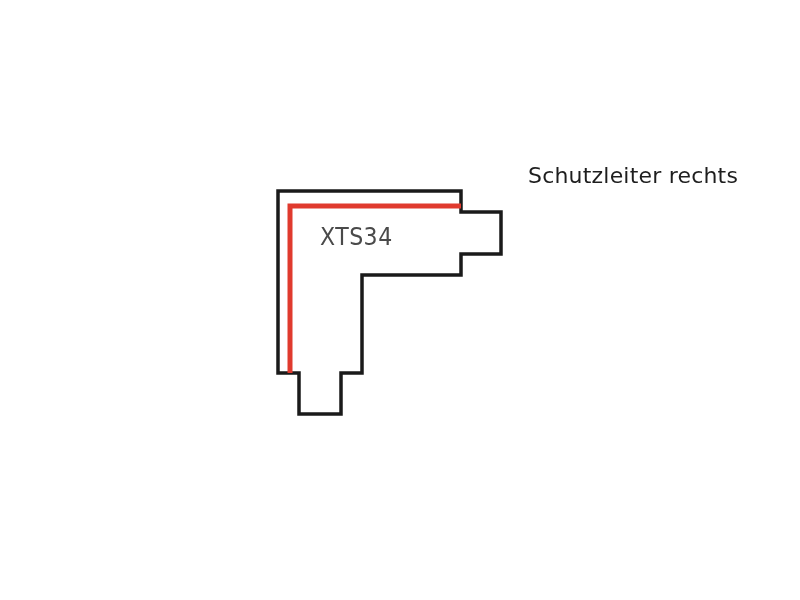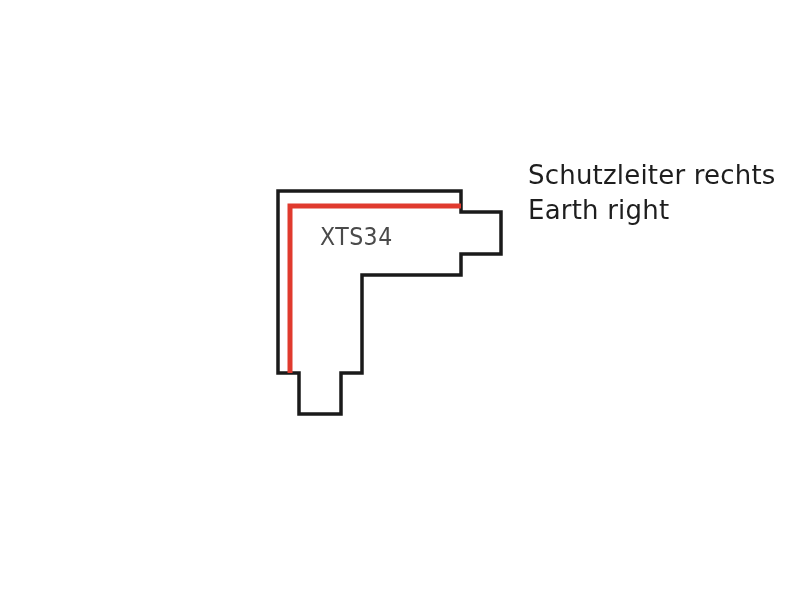--- a/index.html
+++ b/index.html
@@ -18,21 +18,21 @@
     .diagram-svg {
       position: absolute;
       left: 0;
       top: 0;
       width: 800px;
       height: 600px;
     }
     .label {
       position: absolute;
       color: #1e1e1e;
-      font-size: 26px;
+      font-size: 22px;
       line-height: 35px;
       white-space: nowrap;
       letter-spacing: 0.2px;
     }
     .label-right {
       left: 528px;
       top: 158px;
     }
     .label-left {
       left: 20px;
@@ -78,17 +78,16 @@
              L 278 373
              Z" fill="none" stroke="#1a1a1a" stroke-width="3.5" stroke-linejoin="miter"></path>
 
     <path d="M 290 373 L 290 206 L 461 206" fill="none" stroke="#e03a2e" stroke-width="5" stroke-linejoin="miter"></path>
   </svg>
 
   <div class="model-label">XTS34</div>
 
   <div class="label label-right">
     <span class="line">Schutzleiter rechts</span>
-    <span class="line">Earth right</span>
   </div>
 
 
 </div>
 
 </body></html>

